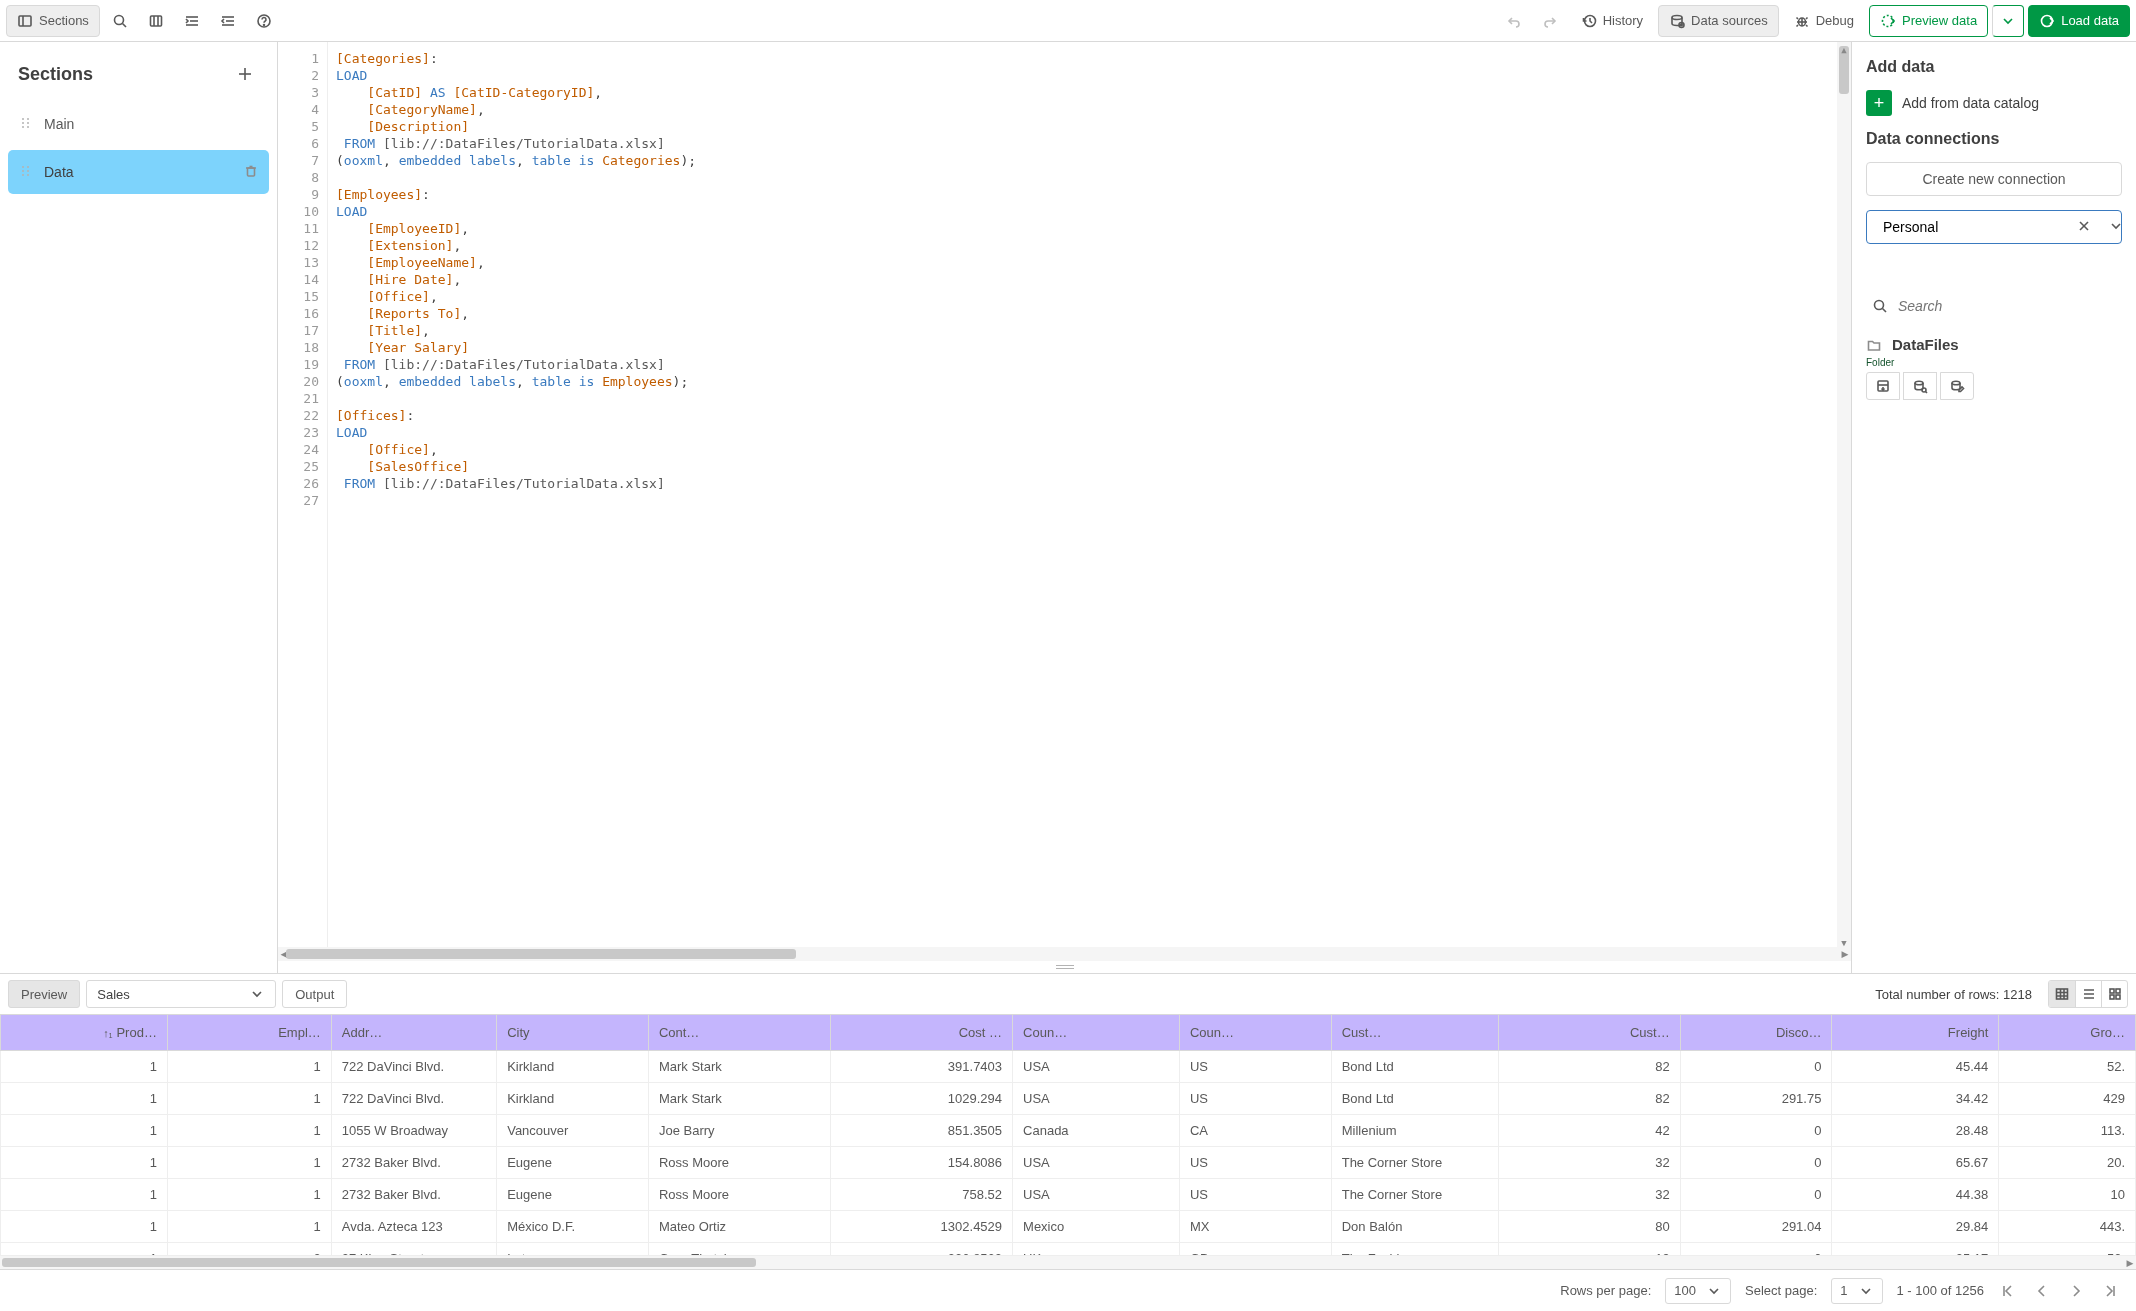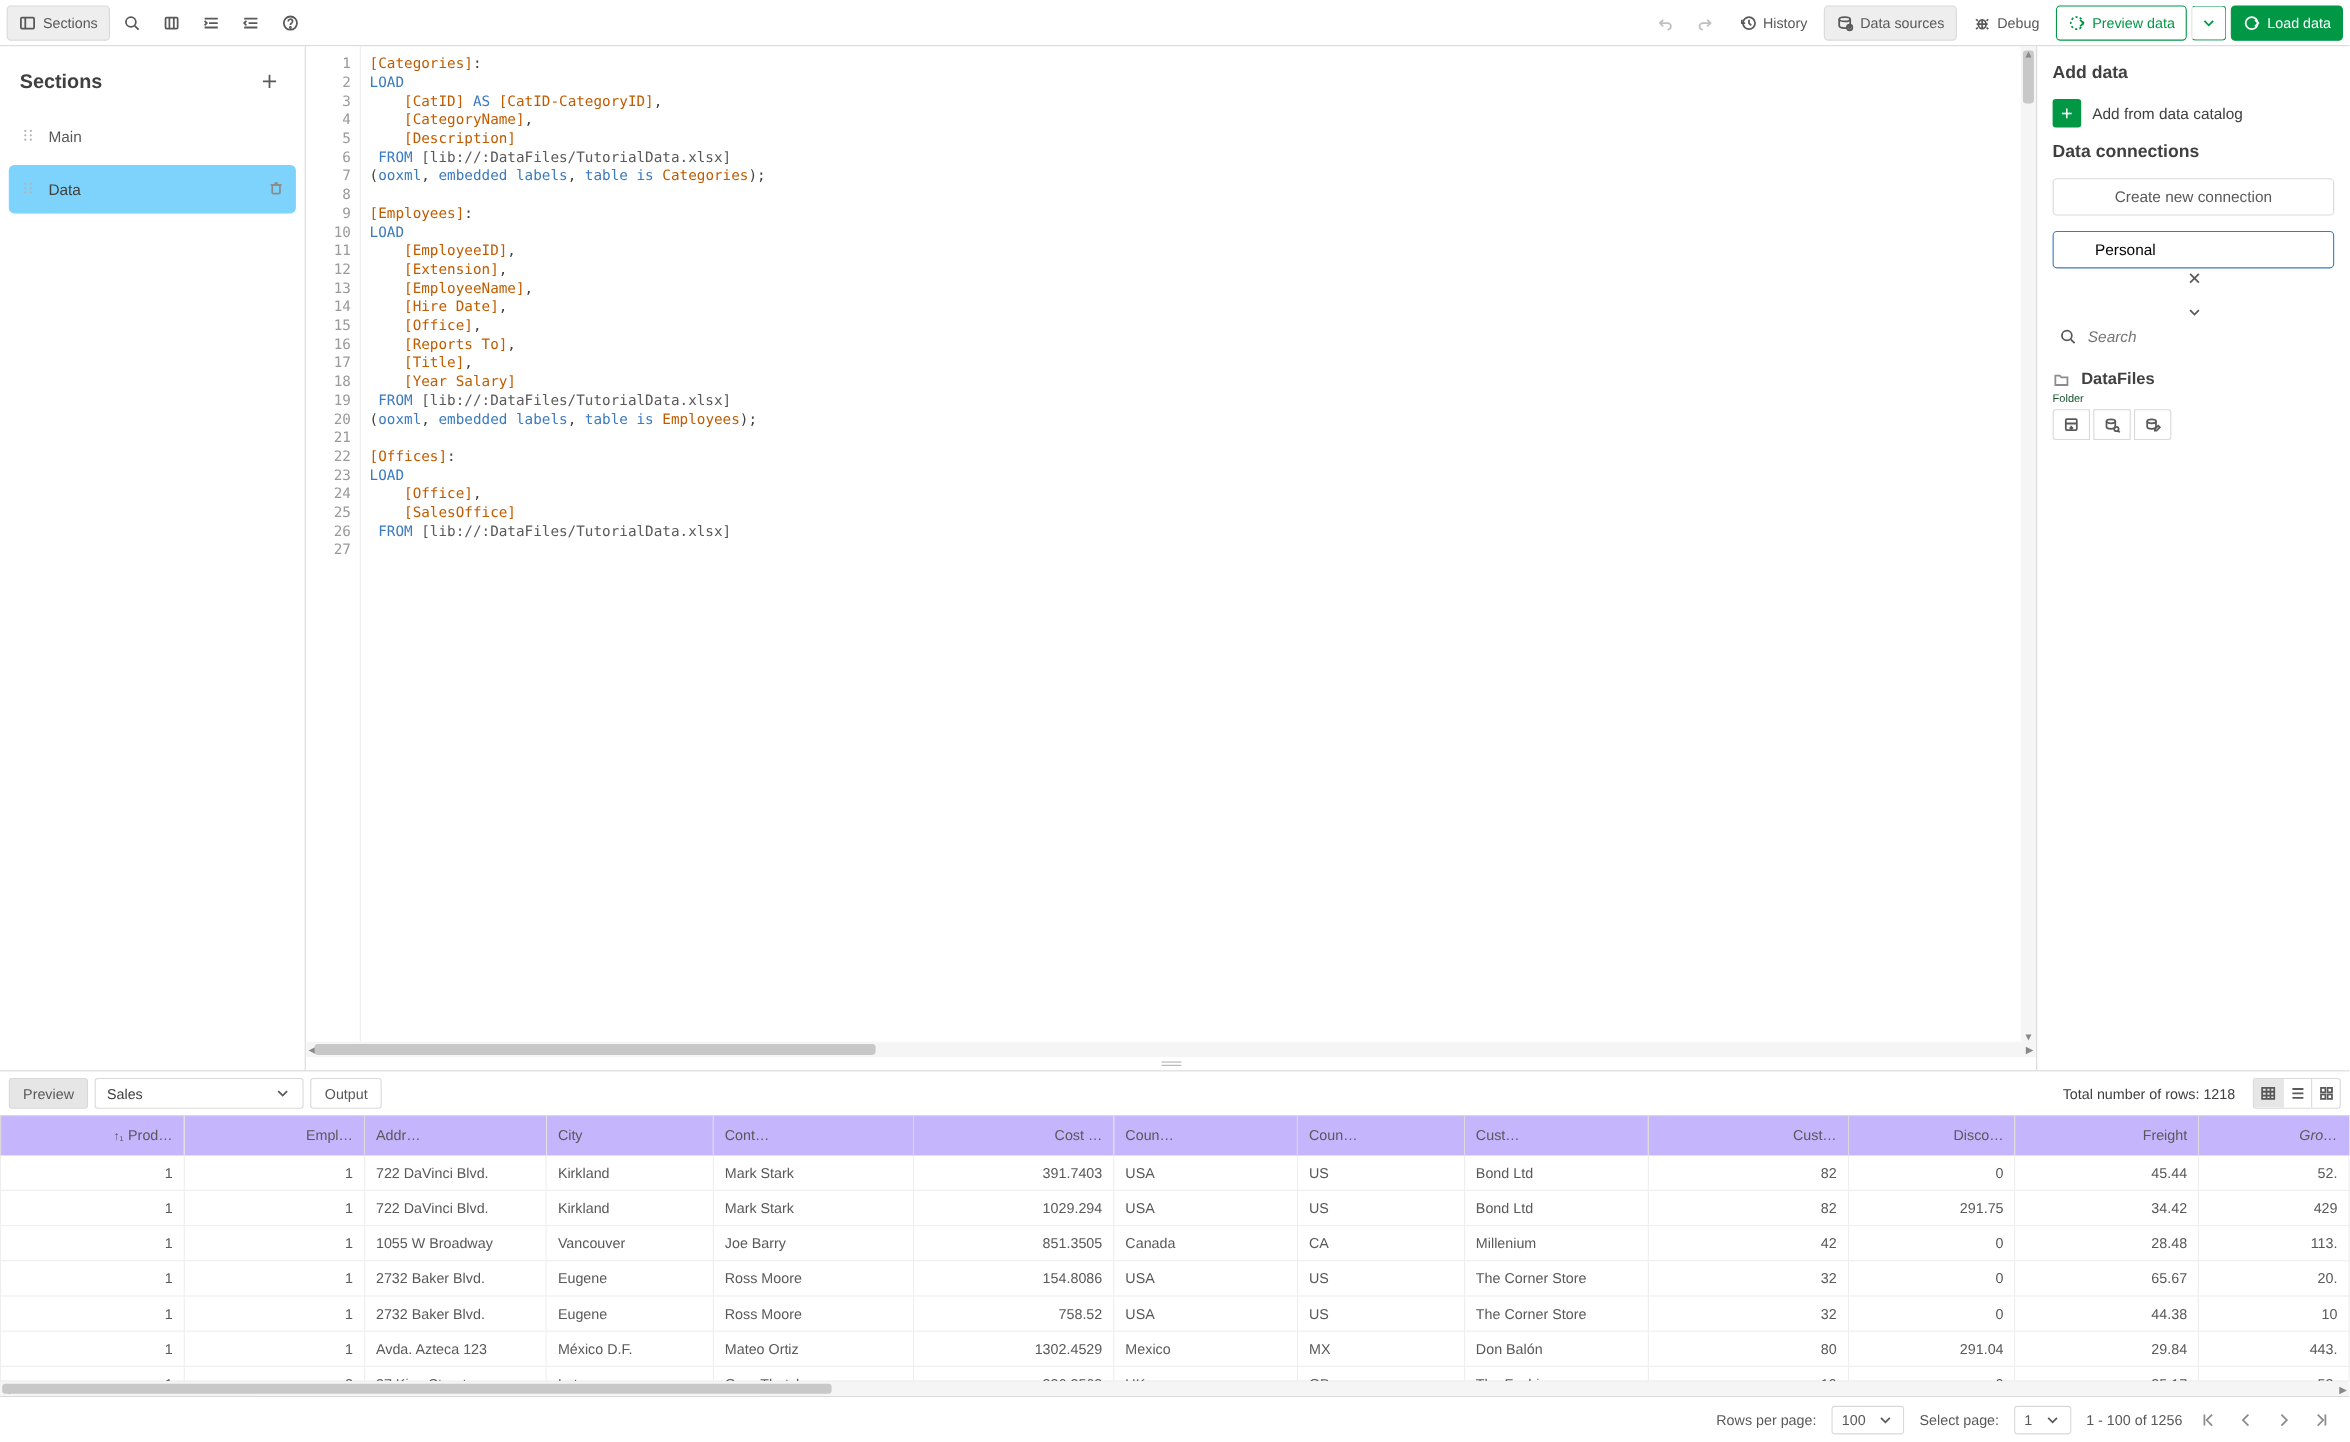--- a/index.html
+++ b/index.html
@@ -50,21 +50,21 @@
 .editor-hscroll .thumb { position: absolute; top: 2px; bottom: 2px; left: 8px; width: 510px; background: #c8c8c8; border-radius: 3px; }
 .editor-hscroll .ar { position: absolute; top: 0; bottom: 0; width: 12px; display: flex; align-items: center; justify-content: center; color: #888; font-size: 9px; }
 .editor-hscroll .ar.l { left: 0; } .editor-hscroll .ar.r { right: 0; }
 
 
 .right-panel { width: 284px; padding: 16px 14px; display: flex; flex-direction: column; gap: 14px; }
 .right-panel h3 { font-size: 16px; font-weight: 600; }
 .add-catalog { display: flex; align-items: center; gap: 10px; cursor: pointer; }
 .add-catalog .plus { width: 26px; height: 26px; background: #009845; color: #fff; display: flex; align-items: center; justify-content: center; border-radius: 3px; font-size: 18px; font-weight: 500; }
 .btn-block { border: 1px solid #d9d9d9; height: 34px; display: flex; align-items: center; justify-content: center; font-size: 14px; cursor: pointer; border-radius: 4px; color: #595959; }
-.space-select { border: 1px solid #3a7abf; height: 34px; display: flex; align-items: center; padding: 0 6px 0 8px; border-radius: 4px; font-size: 14px; gap: 8px; flex-direction: column; }
+.space-select { border: 1px solid #3a7abf; height: 34px; display: flex; align-items: center; padding: 0 6px 0 8px; border-radius: 4px; font-size: 14px; gap: 8px; }
 .space-select input { flex: 1; border: none; outline: none; font-size: 14px; }
 .space-select .x, .space-select .dd { color: #595959; cursor: pointer; padding: 2px 4px; }
 .search-row { display: flex; align-items: center; gap: 10px; height: 32px; padding: 0 6px; color: #8c8c8c; font-style: italic; font-size: 14px; margin-top: 32px; }
 .search-row input { border: none; outline: none; flex: 1; font-style: italic; font-size: 14px; color: #595959; }
 .conn-card { display: flex; flex-direction: column; gap: 4px; }
 .conn-card .row1 { display: flex; align-items: center; gap: 10px; font-size: 15px; font-weight: 600; }
 .conn-card .row2 { color: #14532d; font-size: 10px; }
 .conn-card .row3 { display: flex; gap: 4px; }
 .conn-card .mini { width: 34px; height: 28px; border: 1px solid #d9d9d9; display: flex; align-items: center; justify-content: center; cursor: pointer; color: #595959; }
 .conn-card .mini:first-child { border-radius: 3px 0 0 3px; }
@@ -443,21 +443,21 @@
               <th style="width: 109px; max-width: 109px;">Addr…</th>
               <th style="width: 100px; max-width: 100px;">City</th>
               <th style="width: 120px; max-width: 120px;">Cont…</th>
               <th class="num" style="width: 120px; max-width: 120px;">Cost …</th>
               <th style="width: 110px; max-width: 110px;">Coun…</th>
               <th style="width: 100px; max-width: 100px;">Coun…</th>
               <th style="width: 110px; max-width: 110px;">Cust…</th>
               <th class="num" style="width: 120px; max-width: 120px;">Cust…</th>
               <th class="num" style="width: 100px; max-width: 100px;">Disco…</th>
               <th class="num" style="width: 110px; max-width: 110px;">Freight</th>
-              <th class="num" style="width: 90px; max-width: 90px; font-style: italic;">Gro…</th>
+              <th class="num" style="width: 90px; max-width: 90px;">Gro…</th>
             </tr>
           </thead>
         <tbody id="tbody">
             <tr>
               <td class="num" style="width: 110px; max-width: 110px;">1</td>
               <td class="num" style="width: 108px; max-width: 108px;">1</td>
               <td style="width: 109px; max-width: 109px;">722 DaVinci Blvd.</td>
               <td style="width: 100px; max-width: 100px;">Kirkland</td>
               <td style="width: 120px; max-width: 120px;">Mark Stark</td>
               <td class="num" style="width: 120px; max-width: 120px;">391.7403</td>

